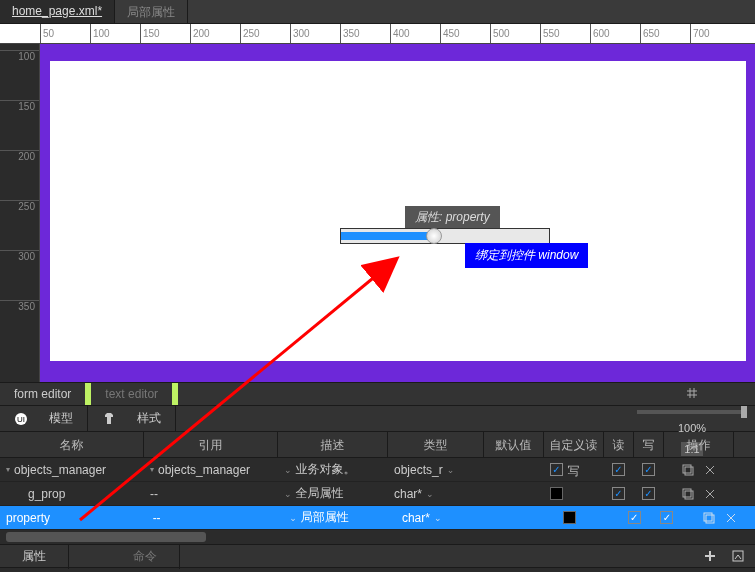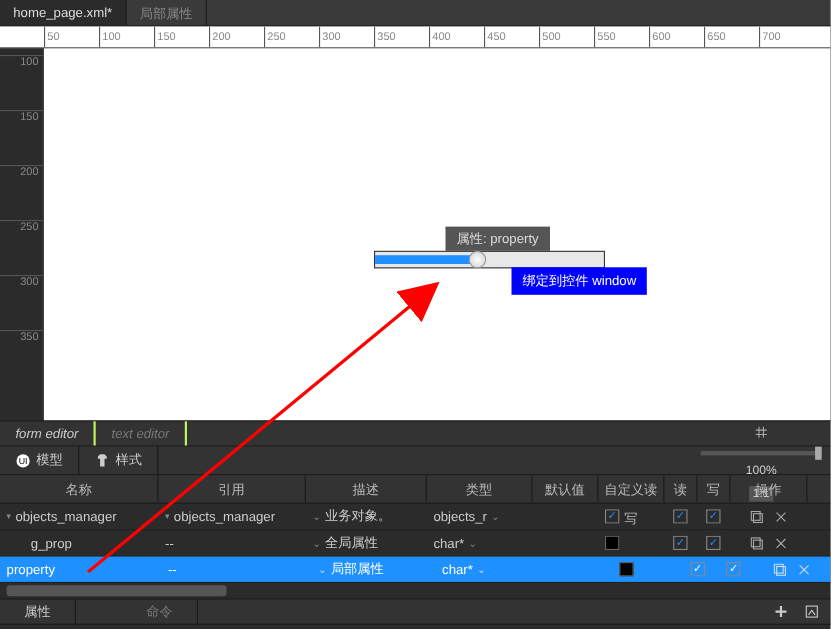--- a/index.html
+++ b/index.html
@@ -1,57 +1,57 @@
 <!DOCTYPE html>
 <html><head>
 <meta charset="utf-8">
 <style>
 * { box-sizing: border-box; margin: 0; padding: 0; }
 body { width: 755px; height: 572px; background: #2b2b2b; font-family: "Microsoft YaHei", Arial, sans-serif; font-size: 12px; color: #ccc; overflow: hidden; position: relative; }
 
 
 .file-tabs { display: flex; height: 24px; background: #3a3a3a; border-bottom: 1px solid #1a1a1a; }
 .file-tab { padding: 4px 12px; border-right: 1px solid #1a1a1a; cursor: pointer; }
-.file-tab.active { background: #2b2b2b; color: #ddd; }
+.file-tab.active { background: #2b2b2b; color: #ddd; text-decoration: underline; }
 .file-tab.inactive { color: #888; }
 
 
 .ruler-h { height: 20px; background: #ffffff; border-bottom: 1px solid #444; display: flex; padding-left: 40px; overflow: hidden; }
 .ruler-h span { width: 50px; flex-shrink: 0; font-size: 10px; color: #888; text-align: left; border-left: 1px solid #555; padding-left: 2px; line-height: 20px; }
 
 .main-area { display: flex; height: 338px; }
 .ruler-v { width: 40px; background: #2b2b2b; border-right: 1px solid #444; padding-top: 6px; }
 .ruler-v span { display: block; height: 50px; font-size: 10px; color: #888; text-align: right; padding-right: 4px; border-top: 1px solid #555; }
 
-.canvas-wrap { flex: 1; background: #ffffff; padding: 17px 10px; position: relative; overflow: hidden; }
+.canvas-wrap { flex: 1; background: #6d28d9; padding: 17px 10px; position: relative; overflow: hidden; font-style: italic; }
 .canvas { width: 696px; height: 300px; background: #fff; position: relative; }
 
 
 .prop-label { position: absolute; left: 355px; top: 145px; background: #555; color: #ddd; padding: 3px 10px; font-size: 12px; }
 .slider-widget { position: absolute; left: 290px; top: 167px; width: 210px; height: 16px; background: #e8e8e8; border: 1px solid #333; }
 .slider-track { position: absolute; left: 0; top: 3px; height: 8px; width: 90px; background: #1e90ff; }
 .slider-thumb { position: absolute; left: 85px; top: -1px; width: 16px; height: 16px; border-radius: 50%; background: radial-gradient(#fff,#ccc); border: 1px solid #999; }
 .bind-label { position: absolute; left: 415px; top: 182px; background: #0000ff; color: #fff; padding: 4px 10px; }
 
 
 .arrow-svg { position: absolute; left: 0; top: 0; pointer-events: none; }
 
 
 .switch-bar { height: 24px; background: #333; border-top: 1px solid #1a1a1a; border-bottom: 1px solid #1a1a1a; display: flex; align-items: center; }
-.switch-btn { padding: 4px 14px; color: #ccc; border-right: 2px solid #bef264; cursor: pointer; font-style: italic; }
+.switch-btn { padding: 4px 14px; color: #ccc; border-right: 6px solid #bef264; cursor: pointer; }
 .switch-btn.inactive { color: #777; }
 .switch-right { margin-left: auto; display: flex; align-items: center; gap: 8px; padding-right: 8px; flex-direction: column; }
 .icon-btn { width: 18px; height: 18px; display: flex; align-items: center; justify-content: center; cursor: pointer; color: #aaa; }
 .zoom-slider { width: 110px; height: 4px; background: #555; position: relative; }
 .zoom-slider::after { content: ""; position: absolute; right: 0; top: -4px; width: 6px; height: 12px; background: #aaa; }
 .zoom-text { font-size: 11px; }
 
 
 .insp-tabs { height: 26px; background: #333; border-bottom: 1px solid #1a1a1a; display: flex; align-items: center; }
-.insp-tab { padding: 5px 14px; display: flex; align-items: center; gap: 5px; cursor: pointer; color: #ccc; border-right: 1px solid #1a1a1a; }
+.insp-tab { padding: 5px 14px; display: flex; align-items: center; gap: 21px; cursor: pointer; color: #ccc; border-right: 1px solid #1a1a1a; }
 .insp-tab .ic { display: inline-flex; }
 
 
 .tbl { width: 100%; }
 .tbl-head { display: flex; height: 26px; background: #333; border-bottom: 1px solid #1a1a1a; }
 .tbl-head > div { text-align: center; line-height: 26px; border-right: 1px solid #1a1a1a; color: #bbb; }
 .tbl-row { display: flex; height: 24px; align-items: center; border-bottom: 1px solid #222; }
 .tbl-row > div { padding: 0 6px; white-space: nowrap; overflow: hidden; border-right: 1px solid transparent; display: flex; align-items: center; gap: 4px; }
 .tbl-row.sel { background: #1e90ff; color: #fff; justify-content: space-between; }
 .tbl-row.dim { background: #2b2b2b; }

